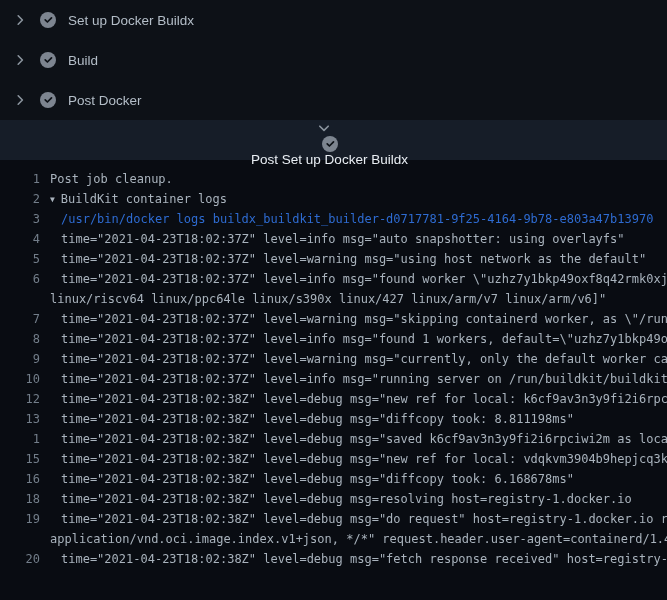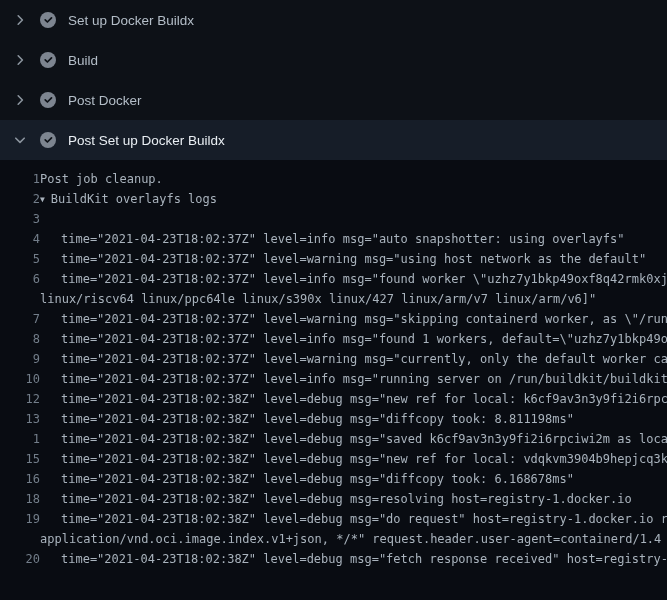--- a/index.html
+++ b/index.html
@@ -12,41 +12,41 @@
   body{
     width:667px;height:600px;overflow:hidden;
     background:var(--page-bg);
     font-family:"Liberation Sans",sans-serif;
   }
   .sections{height:160px;}
   .section-row{
     height:40px;display:flex;align-items:center;
     padding:0 32px 0 12px;cursor:pointer;box-sizing:border-box;
   }
-  .section-row.expanded{background:var(--expanded-row-bg);}
+  .section-row.expanded{background:var(--expanded-row-bg);flex-direction:column;}
   .chev{width:16px;height:16px;flex:0 0 16px;display:flex;align-items:center;justify-content:center;color:var(--chevron);}
   .chev svg{display:block;}
   .section-row .chev-down{display:none;}
   .section-row.expanded .chev-down{display:block;}
   .check{width:16px;height:16px;flex:0 0 16px;margin-left:12px;}
   .check circle{fill:var(--check-circle);}
   .check path{stroke:var(--check-mark);}
   .slabel{margin-left:12px;font-size:13.5px;color:var(--section-label);white-space:nowrap;}
   .section-row.expanded .slabel{color:var(--section-label-active);}
   .log{
     background:var(--log-bg);height:440px;box-sizing:border-box;
     padding-top:9px;overflow:hidden;
     font-family:"DejaVu Sans Mono",monospace;font-size:12px;
   }
   .log-row{height:20px;line-height:20px;display:flex;overflow:hidden;}
   .ln{
     flex:0 0 40px;width:40px;text-align:right;
     color:var(--line-number);user-select:none;cursor:pointer;
   }
-  .tx{color:var(--log-text);white-space:pre;flex:0 0 auto;}
+  .tx{margin-left:10px;color:var(--log-text);white-space:pre;flex:0 0 auto;}
   .tx.indent1{margin-left:21px;}
   .tx.command{color:var(--command-blue);}
   .tri{color:var(--log-text);font-size:8px;margin-right:6px;display:inline-block;transform:translateY(-1px);cursor:pointer;}
 </style>
 </head>
 <body>
 
 <div class="app">
   <div class="sections" id="sections">
   <div class="section-row">
@@ -114,25 +114,26 @@
   </div>
 </div>
   <div class="log" id="log">
   <div class="log-row">
     <span class="ln">1</span>
     <span class="tx">Post job cleanup.</span>
   </div>
 
   <div class="log-row">
     <span class="ln">2</span>
-    <span class="tx"><span class="tri">▼</span><span>BuildKit overlayfs logs</span></span>
+    <span class="tx"><span class="tri">▼</span><span>BuildKit container logs</span></span>
   </div>
 
   <div class="log-row">
     <span class="ln">3</span>
+    <span class="tx indent1 command">/usr/bin/docker logs buildx_buildkit_builder-d0717781-9f25-4164-9b78-e803a47b13970</span>
   </div>
 
   <div class="log-row">
     <span class="ln">4</span>
     <span class="tx indent1">time="2021-04-23T18:02:37Z" level=info msg="auto snapshotter: using overlayfs"</span>
   </div>
 
   <div class="log-row">
     <span class="ln">5</span>
     <span class="tx indent1">time="2021-04-23T18:02:37Z" level=warning msg="using host network as the default"</span>

